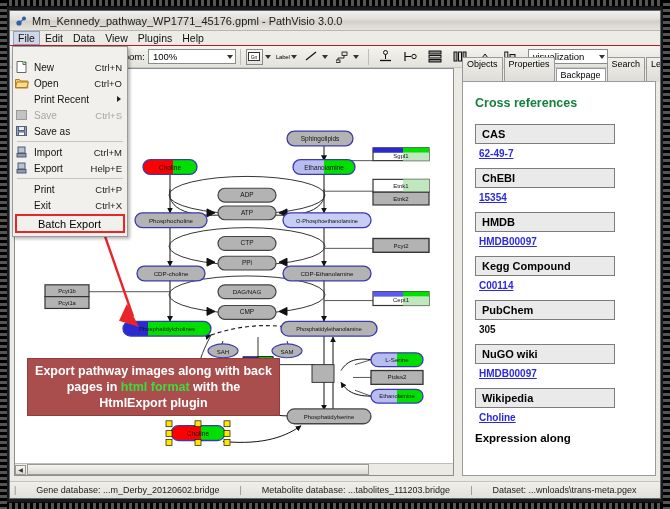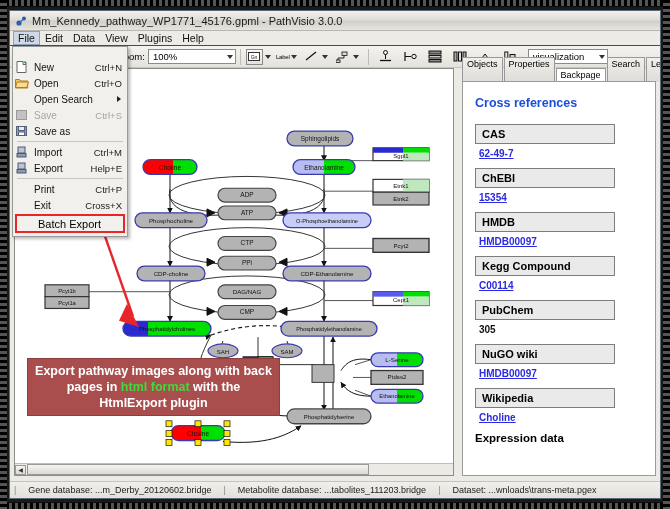--- a/index.html
+++ b/index.html
@@ -170,21 +170,21 @@
   }
   .tab.selected{background:#fff;height:14px;font-weight:normal;}
   .side-body{
     position:absolute;left:4px;top:13px;right:0;bottom:0;
     background:#fff;border:1px solid #9a9a9a;
     box-sizing:border-box;
     overflow:hidden;
   }
   .side-inner{padding:10px 12px 4px 12px;}
   .xref-title{
-    color:#1d4ed8;font-size:12.5px;font-weight:bold;margin:4px 0 14px 0;
+    color:#15803d;font-size:12.5px;font-weight:bold;margin:4px 0 14px 0;
   }
   .xref-block{margin-bottom:9px;}
   .xref-head{
     border:1px solid #7d7d7d;
     background:#ebeaea;
     font-weight:bold;font-size:11px;
     padding:3px 6px;
     width:140px;box-sizing:border-box;
   }
   .xref-val{
@@ -196,21 +196,21 @@
 
   
   .statusbar{
     position:absolute;left:0;bottom:0;width:100%;height:17px;
     background:linear-gradient(180deg,#f0efea,#e2e0da);
     border-top:1px solid #c6c3bc;
     display:flex;align-items:center;
     font-size:9px;color:#222;
     box-sizing:border-box;padding-left:4px;
   }
-  .sb-seg{padding:0 12px;white-space:nowrap;}
+  .sb-seg{padding:0 20px;white-space:nowrap;}
   .sb-div{color:#888;}
 
   
   .hscroll{
     position:absolute;left:0;bottom:0;right:0;height:11px;
     background:#eceae4;border-top:1px solid #c0bdb6;
     display:flex;align-items:center;
   }
   .scroll-btn{
     width:11px;height:10px;border:1px solid #999;
@@ -377,21 +377,21 @@
               <path d="M0.5 2.5 h4 l1.2 1.5 h7 v7 h-12.2 z" fill="#f5c563" stroke="#b07d1e"></path>
               <path d="M2 5 h11.5 l-1.8 5.5 h-11.2 z" fill="#fbdd92" stroke="#b07d1e"></path>
             </svg>
         </span>
         <span class="fm-label">Open</span>
         <span class="fm-key">Ctrl+O</span>
       </div>
 
       <div class="fm-row">
         <span class="fm-ico"></span>
-        <span class="fm-label">Open Search</span>
+        <span class="fm-label">Print Recent</span>
         <span class="fm-sub"></span>
       </div>
 
       <div class="fm-row disabled">
         <span class="fm-ico">
           <svg width="13" height="12">
               <rect x="1.5" y="1.5" width="10" height="9" fill="#c2c2c2" stroke="#9a9a9a"></rect>
             </svg>
         </span>
         <span class="fm-label">Save</span>
@@ -438,21 +438,21 @@
 
       <div class="fm-row">
         <span class="fm-ico"></span>
         <span class="fm-label">Print</span>
         <span class="fm-key">Ctrl+P</span>
       </div>
 
       <div class="fm-row">
         <span class="fm-ico"></span>
         <span class="fm-label">Exit</span>
-        <span class="fm-key">Cross+X</span>
+        <span class="fm-key">Ctrl+X</span>
       </div>
 
       <div class="fm-highlight">
         <span class="fm-ico"></span>
         <span class="fm-label">Batch Export</span>
       </div>
     </div>
 
     <div class="work-area">
 
@@ -710,21 +710,21 @@
             <div class="xref-block">
               <div class="xref-head">NuGO wiki</div>
               <div class="xref-val"><a href="#">HMDB00097</a></div>
             </div>
 
             <div class="xref-block">
               <div class="xref-head">Wikipedia</div>
               <div class="xref-val"><a href="#">Choline</a></div>
             </div>
 
-            <div class="expr-title">Expression data</div>
+            <div class="expr-title">Expression along</div>
           </div>
         </div>
       </div>
     </div>
 
     <div class="statusbar">
       <span class="sb-div">|</span>
       <span class="sb-seg">Gene database: ...m_Derby_20120602.bridge</span>
       <span class="sb-div">|</span>
       <span class="sb-seg">Metabolite database: ...tabolites_111203.bridge</span>

